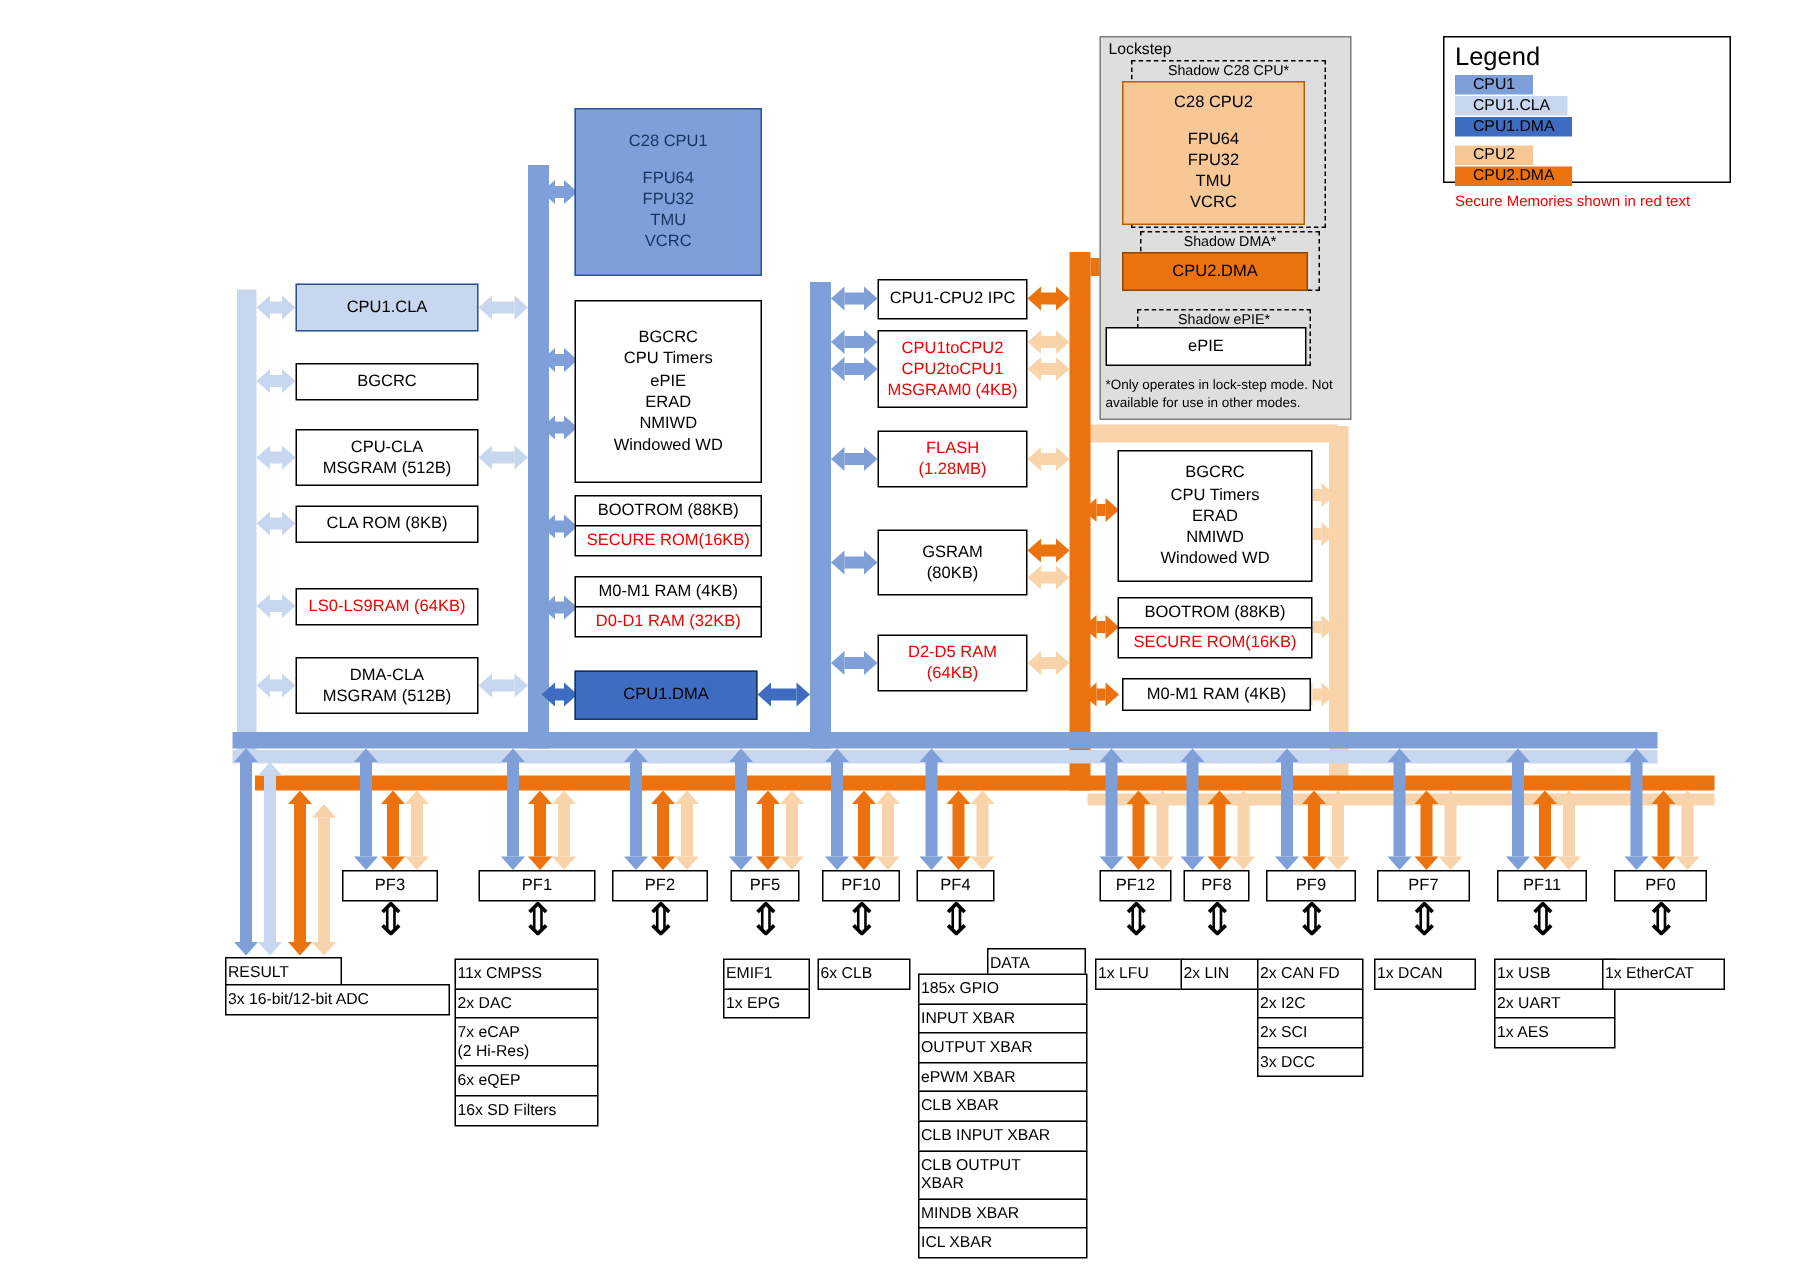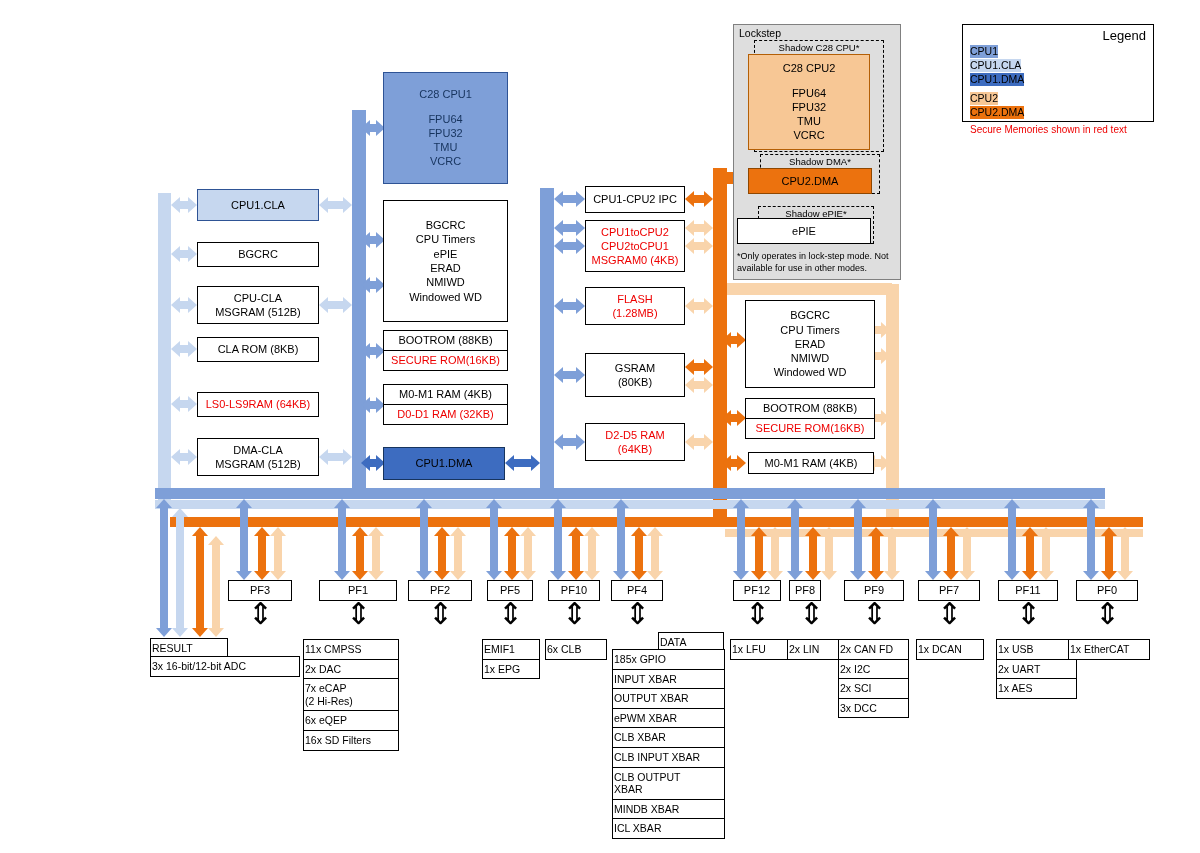--- a/index.html
+++ b/index.html
@@ -27,23 +27,23 @@
   .stack{position:absolute}
   .cell{border:1px solid #000;background:#fff;text-align:left;font-size:10.5px;padding:3px 1px;white-space:pre-line;line-height:1.2}
   .stack .cell{margin-top:-1px}
   .abs{position:absolute}
   .lockstep{position:absolute;background:#dedede;border:1px solid #808080}
   .ls-title{position:absolute;left:5px;top:2px;font-size:10.5px}
   .dashed{position:absolute;border:1px dashed #000}
   .slabel{position:absolute;width:100%;text-align:center;top:1px;font-size:9.5px}
   .note{position:absolute;font-size:9px;line-height:1.35}
   .legend{position:absolute;border:1px solid #000;padding:3px 7px;font-size:10.5px;background:#fff}
-  .leg-title{text-align:right;margin-bottom:2px;font-size:13px}
+  .leg-title{text-align:left;margin-bottom:2px;font-size:17px}
   .leg-row{line-height:13px;margin-top:1px}
-  .chip{display:inline-block;padding:0 0}
+  .chip{display:inline-block;padding:0 12px}
   .gap{height:5px}
   .leg-note{margin-top:5px;font-size:10px;color:var(--red);white-space:nowrap}
 </style>
 </head>
 <body>
 
 <div id="canvas">
 
   <div class="bus" style="left:158px;top:193px;width:13px;height:315px;background:var(--lblue)"></div>
   <div class="bus" style="left:352px;top:110px;width:14px;height:389px;background:var(--blue)"></div>
@@ -220,21 +220,21 @@
     <div class="leg-note">Secure Memories shown in red text</div>
   </div>
 
   <div class="pf" style="left:228px;width:64px">PF3</div>
   <div class="pf" style="left:319px;width:78px">PF1</div>
   <div class="pf" style="left:408px;width:64px">PF2</div>
   <div class="pf" style="left:487px;width:46px">PF5</div>
   <div class="pf" style="left:548px;width:52px">PF10</div>
   <div class="pf" style="left:611px;width:52px">PF4</div>
   <div class="pf" style="left:733px;width:48px">PF12</div>
-  <div class="pf" style="left:789px;width:32px">PF8</div>
+  <div class="pf" style="left:789px;width:44px">PF8</div>
   <div class="pf" style="left:844px;width:60px">PF9</div>
   <div class="pf" style="left:918px;width:62px">PF7</div>
   <div class="pf" style="left:998px;width:60px">PF11</div>
   <div class="pf" style="left:1076px;width:62px">PF0</div>
 
   <span class="updown" style="left:248px">⇕</span>
   <span class="updown" style="left:346px">⇕</span>
   <span class="updown" style="left:428px">⇕</span>
   <span class="updown" style="left:498px">⇕</span>
   <span class="updown" style="left:562px">⇕</span>

